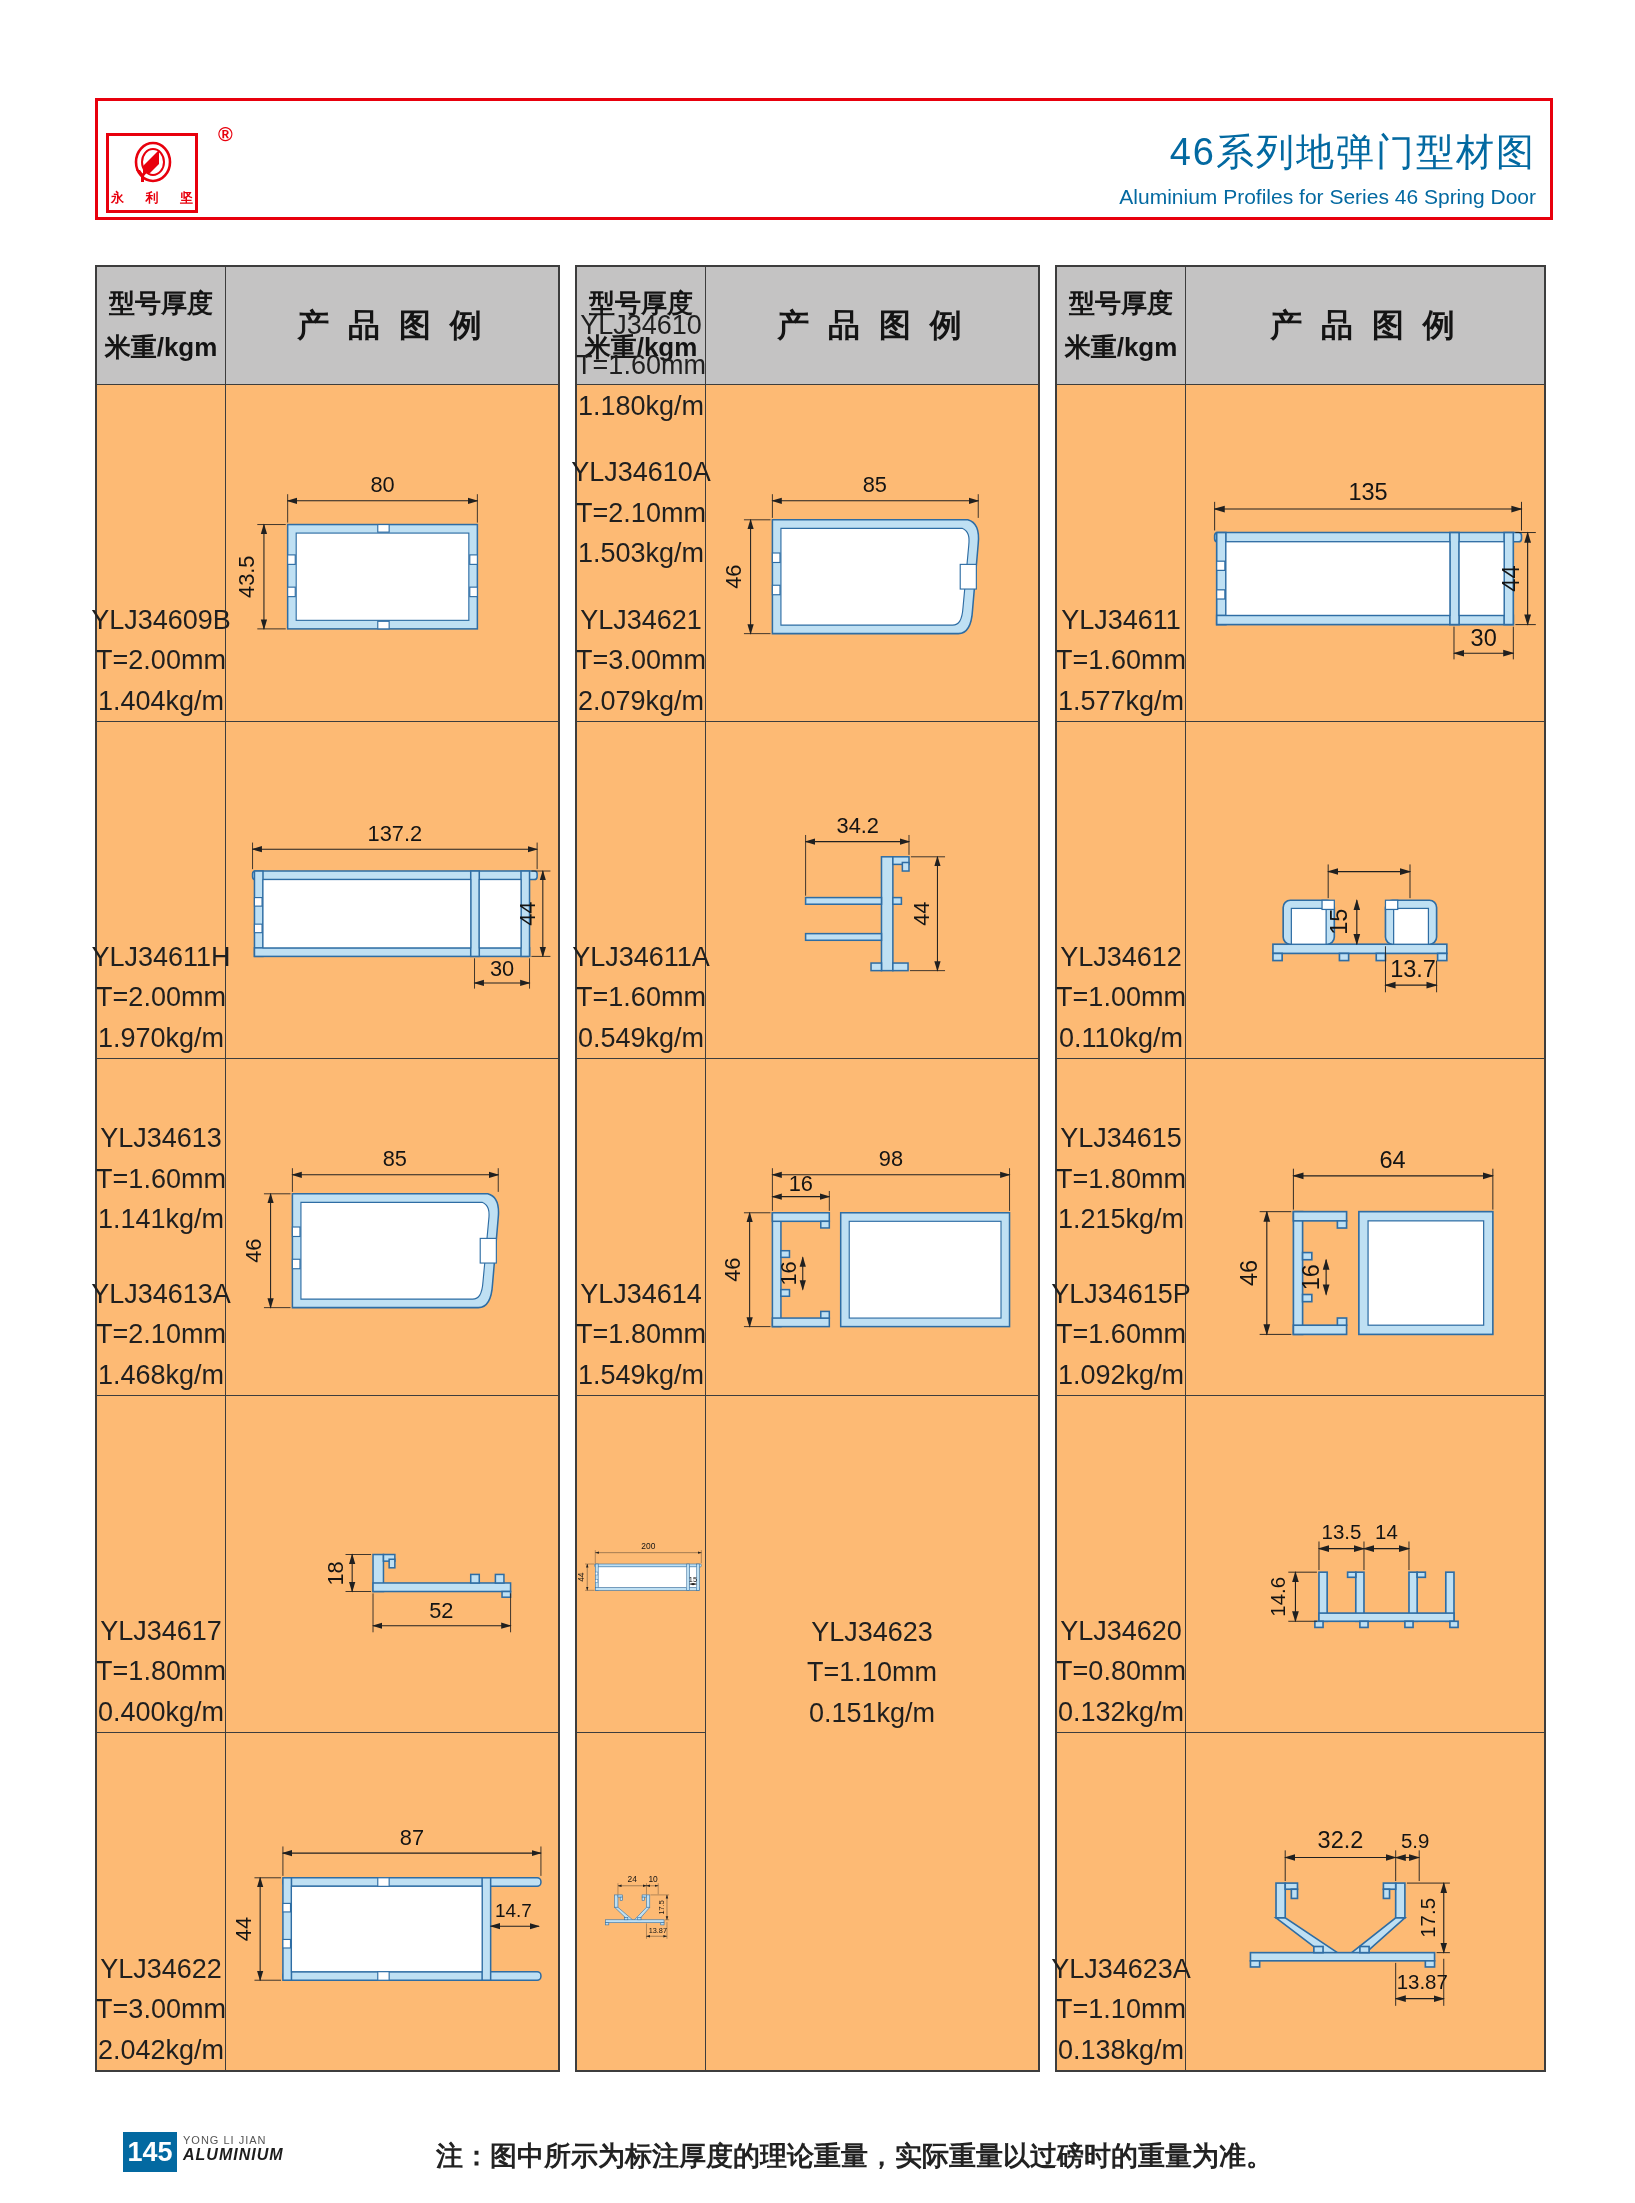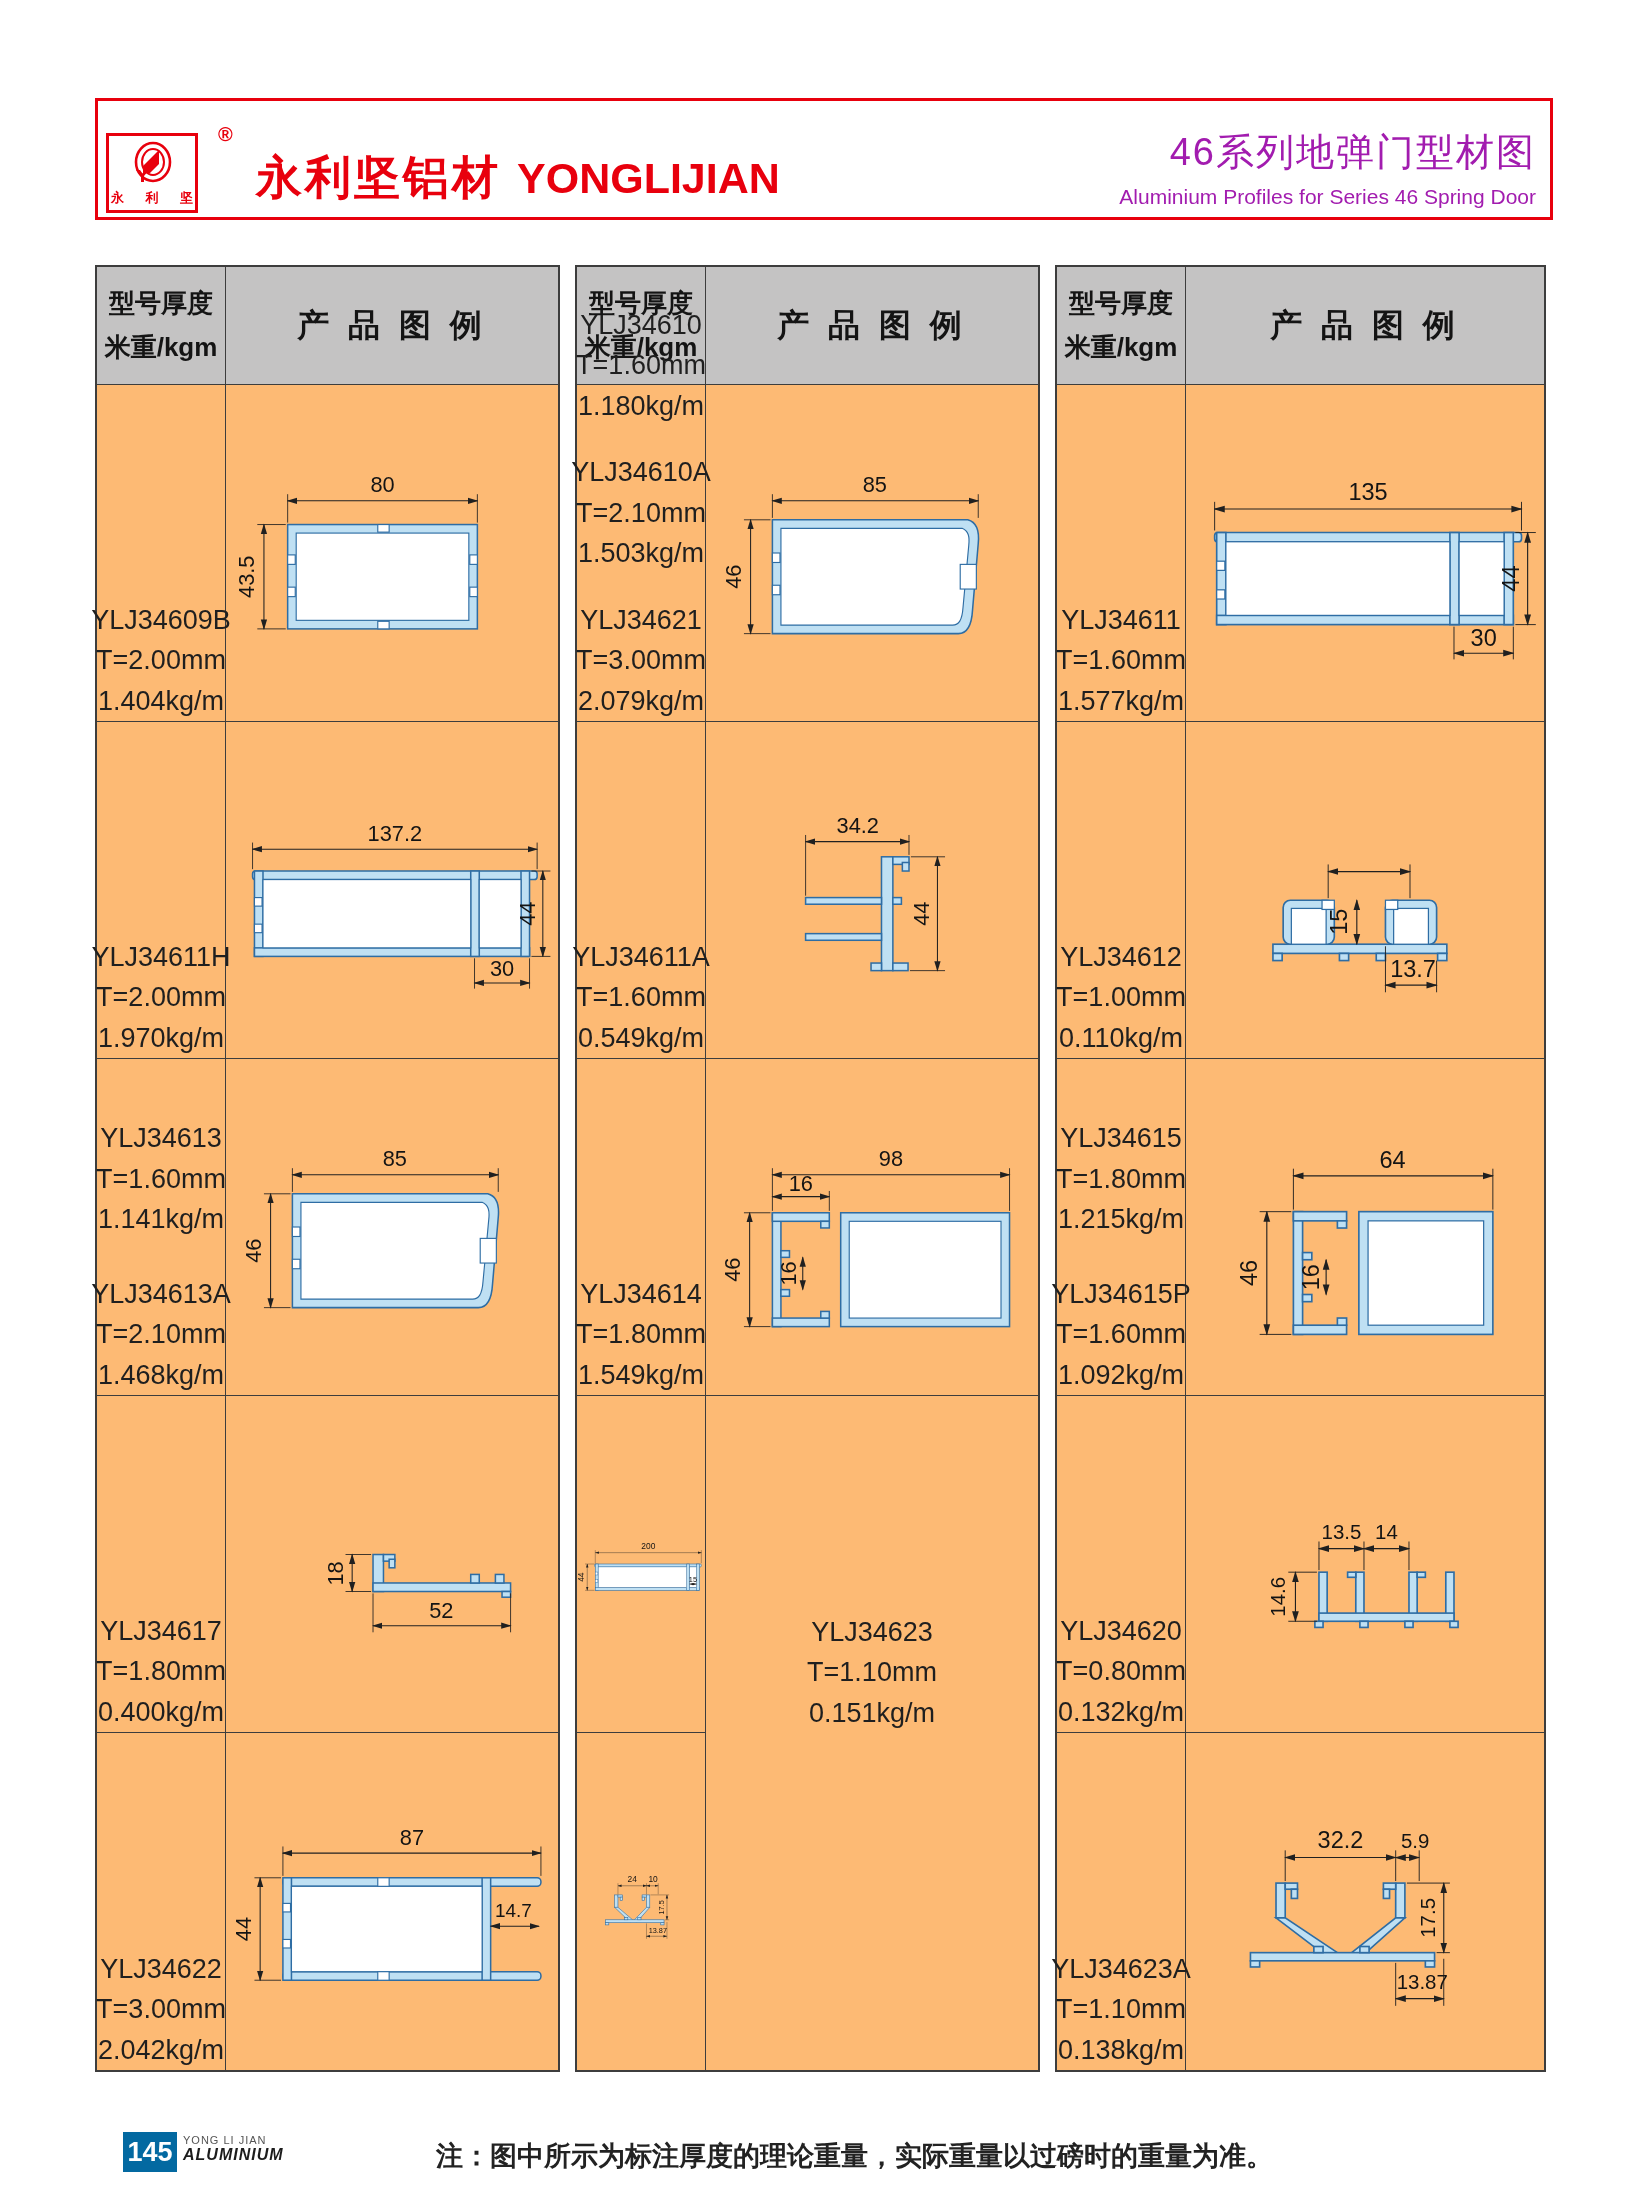--- a/index.html
+++ b/index.html
@@ -12,21 +12,21 @@
   .logo-box { position:absolute; left:8px; top:32px; width:92px; height:80px;
               border:3px solid #e8000d; box-sizing:border-box; display:flex;
               flex-direction:column; align-items:center; justify-content:flex-end; }
   .logo-mark { position:absolute; top:4px; left:50%; transform:translateX(-50%); }
   .logo-chars { font-size:13px; color:#e8000d; font-weight:700;
                 letter-spacing:9px; margin-bottom:3px; margin-right:-9px; white-space:nowrap; }
   .reg { position:absolute; left:120px; top:22px; color:#e8000d; font-size:20px; font-weight:700; }
   .brand { position:absolute; left:158px; bottom:8px; white-space:nowrap; }
   .brand-cn { font-size:46px; font-weight:700; color:#e8000d; letter-spacing:3px; }
   .brand-en { font-size:43px; font-weight:700; color:#e8000d; letter-spacing:0px; margin-left:16px; }
-  .titles { position:absolute; right:14px; top:26px; text-align:right; color:#a21caf; }
+  .titles { position:absolute; right:14px; top:26px; text-align:right; color:#0369a1; }
   .title-cn { font-size:38px; letter-spacing:2px; }
   .title-en { font-size:21px; margin-top:7px; }
 
   
   .tables { position:absolute; left:95px; top:265px; display:flex; gap:15px; }
   .tbl { border:2.5px solid #3d3d3d; display:grid;
          grid-template-rows:118px repeat(5, 337px); background:#fdba74; }
   .t12 { grid-template-columns:129px 332px; }
   .t3  { grid-template-columns:129px 358px; }
   .cell { border-right:1.6px solid #3d3d3d; border-bottom:1.6px solid #3d3d3d;
@@ -78,23 +78,20 @@
       <svg width="58" height="48" viewBox="0 0 58 48">
         <ellipse cx="30" cy="22" rx="17" ry="19" fill="none" stroke="#e8000d" stroke-width="2.6"></ellipse>
         <ellipse cx="30" cy="22" rx="11" ry="13" fill="none" stroke="#e8000d" stroke-width="2"></ellipse>
         <polygon points="20,26 36,10 36,24 27,33 20,33" fill="#e8000d"></polygon>
         <path d="M13,30 l5,6 v6 h3 v-6 l5,-6 h-4 l-2.5,3.5 L17,30 Z" fill="#e8000d"></path>
       </svg>
     </div>
     <div class="logo-chars">永 利 坚</div>
   </div>
   <div class="reg">®</div>
-  <div class="brand">
-    <span class="brand-cn">永利坚铝材</span><span class="brand-en">YONGLIJIAN</span>
-  </div>
   <div class="titles">
     <div class="title-cn">46系列地弹门型材图</div>
     <div class="title-en">Aluminium Profiles for Series 46 Spring Door</div>
   </div>
 </div>
 
 <div class="tables">
 
   <div class="tbl t12">
     <div class="cell hcell">

